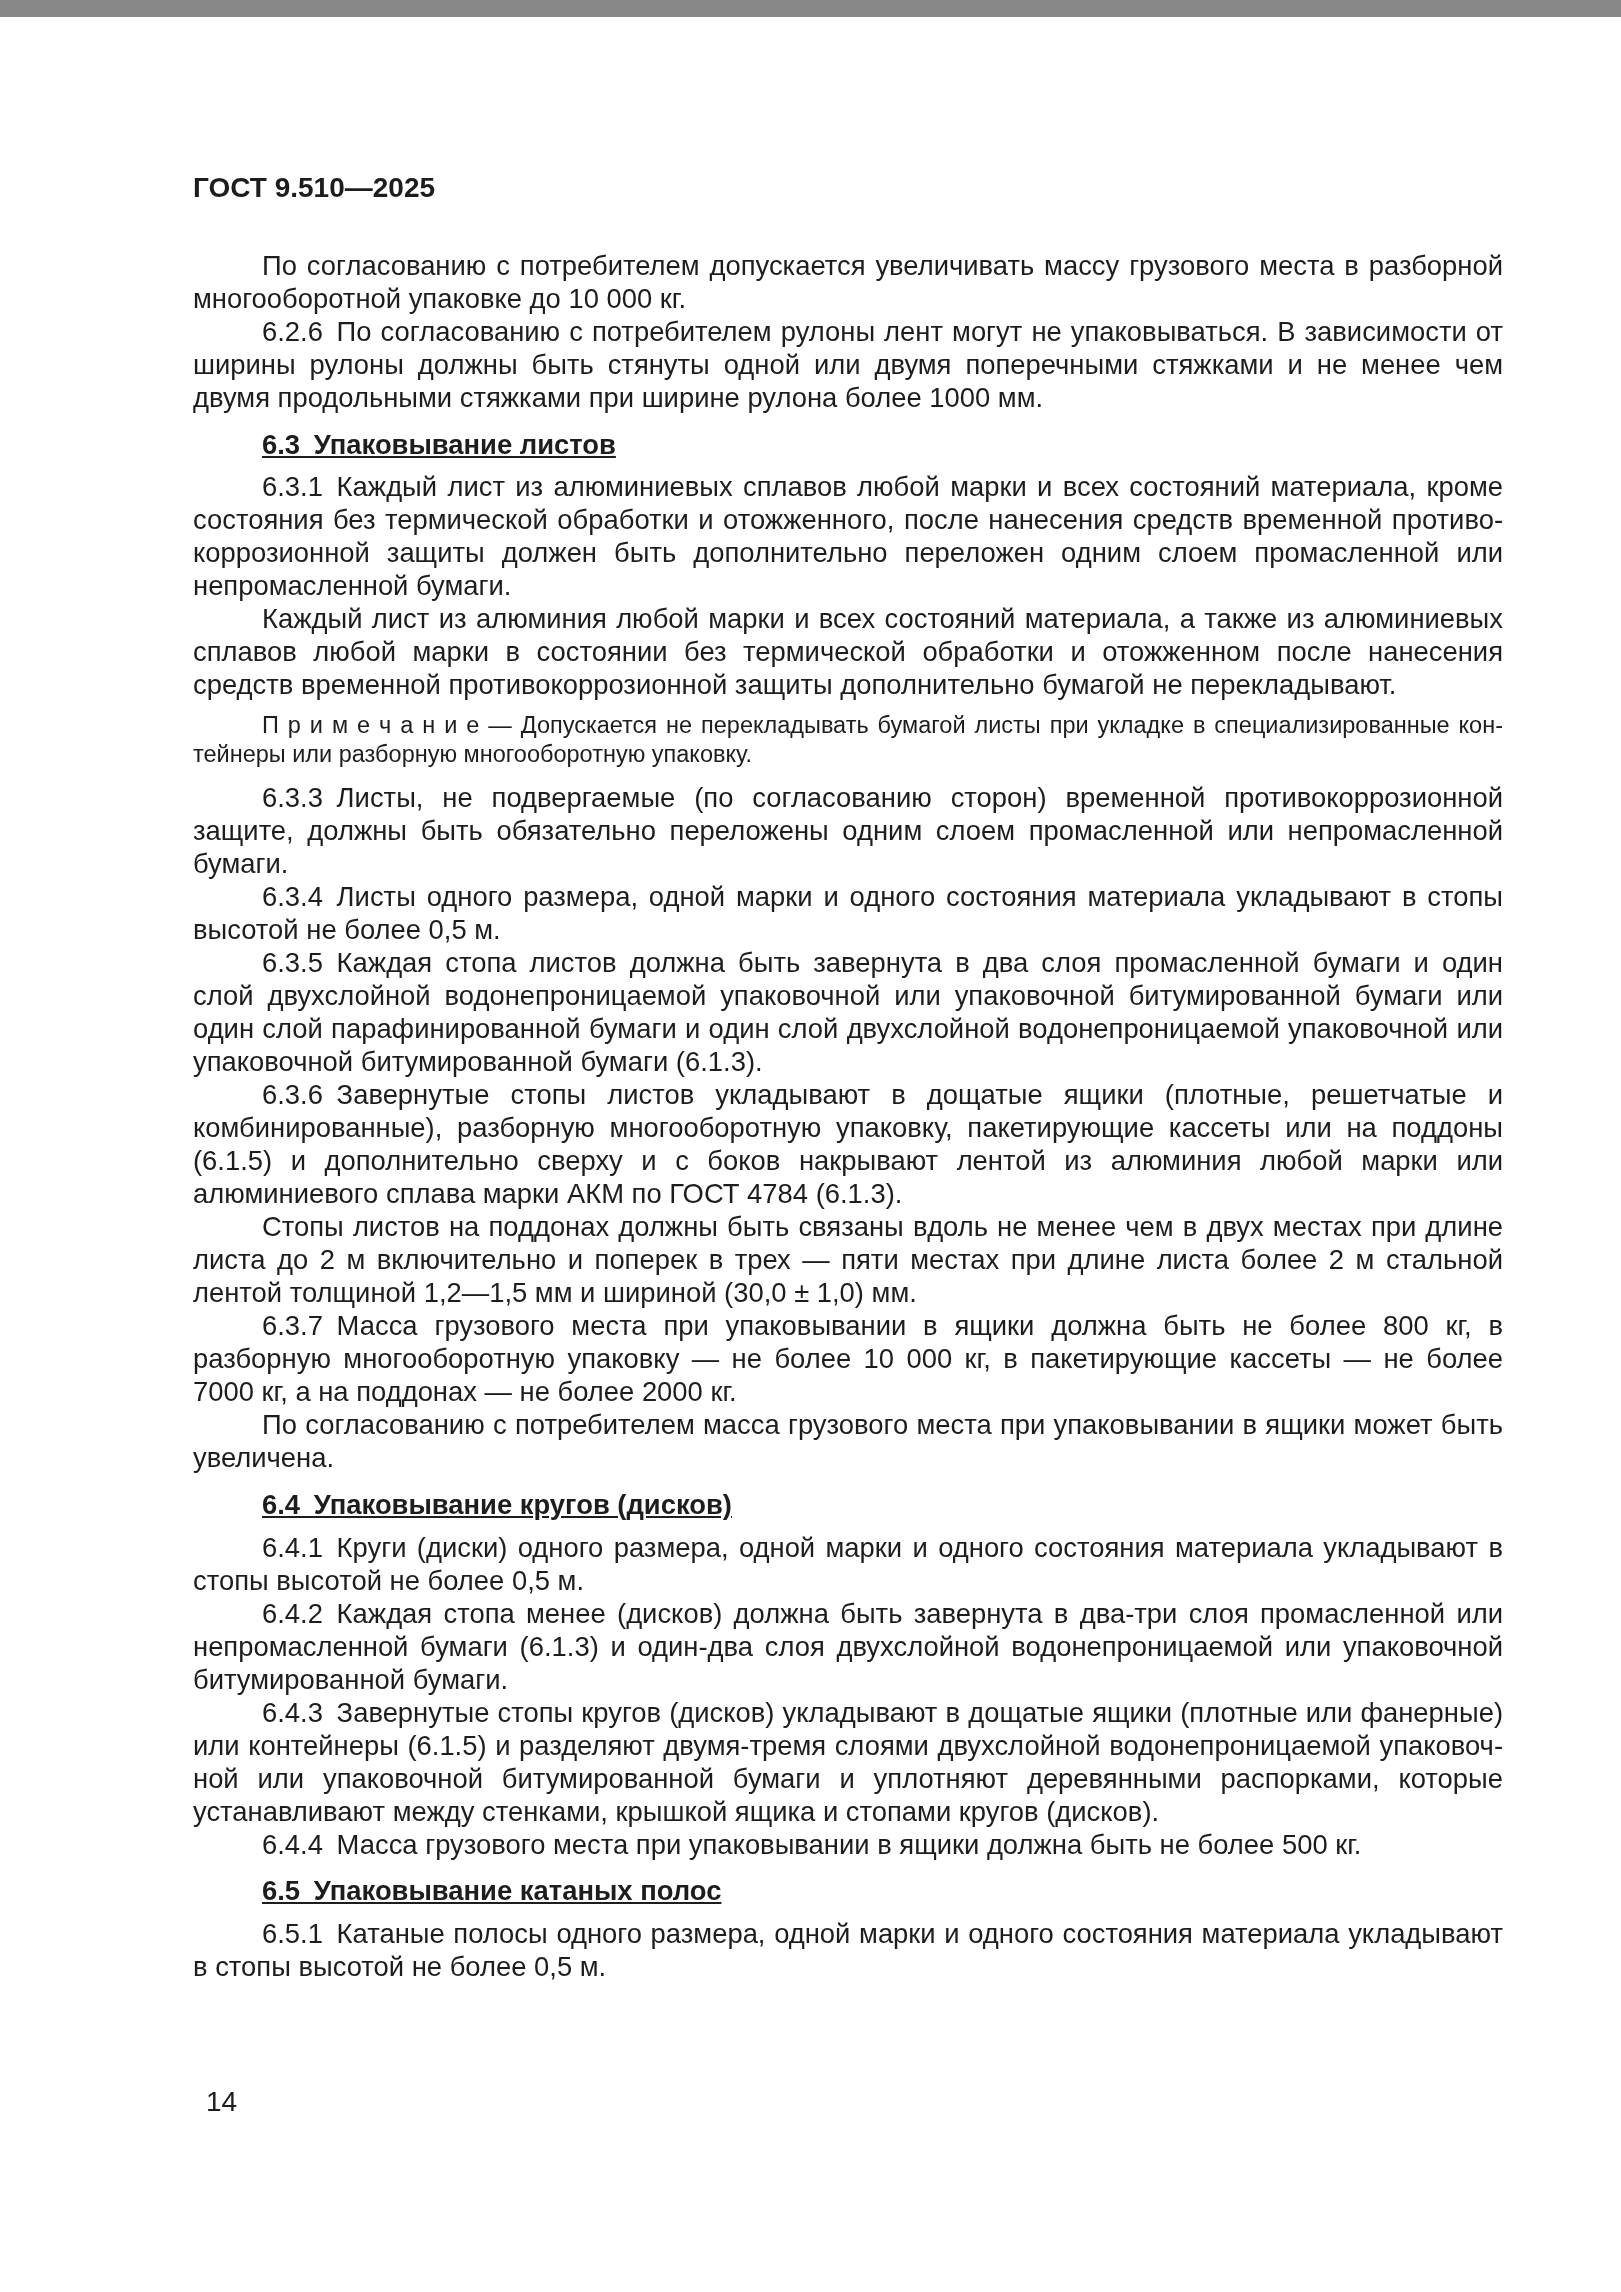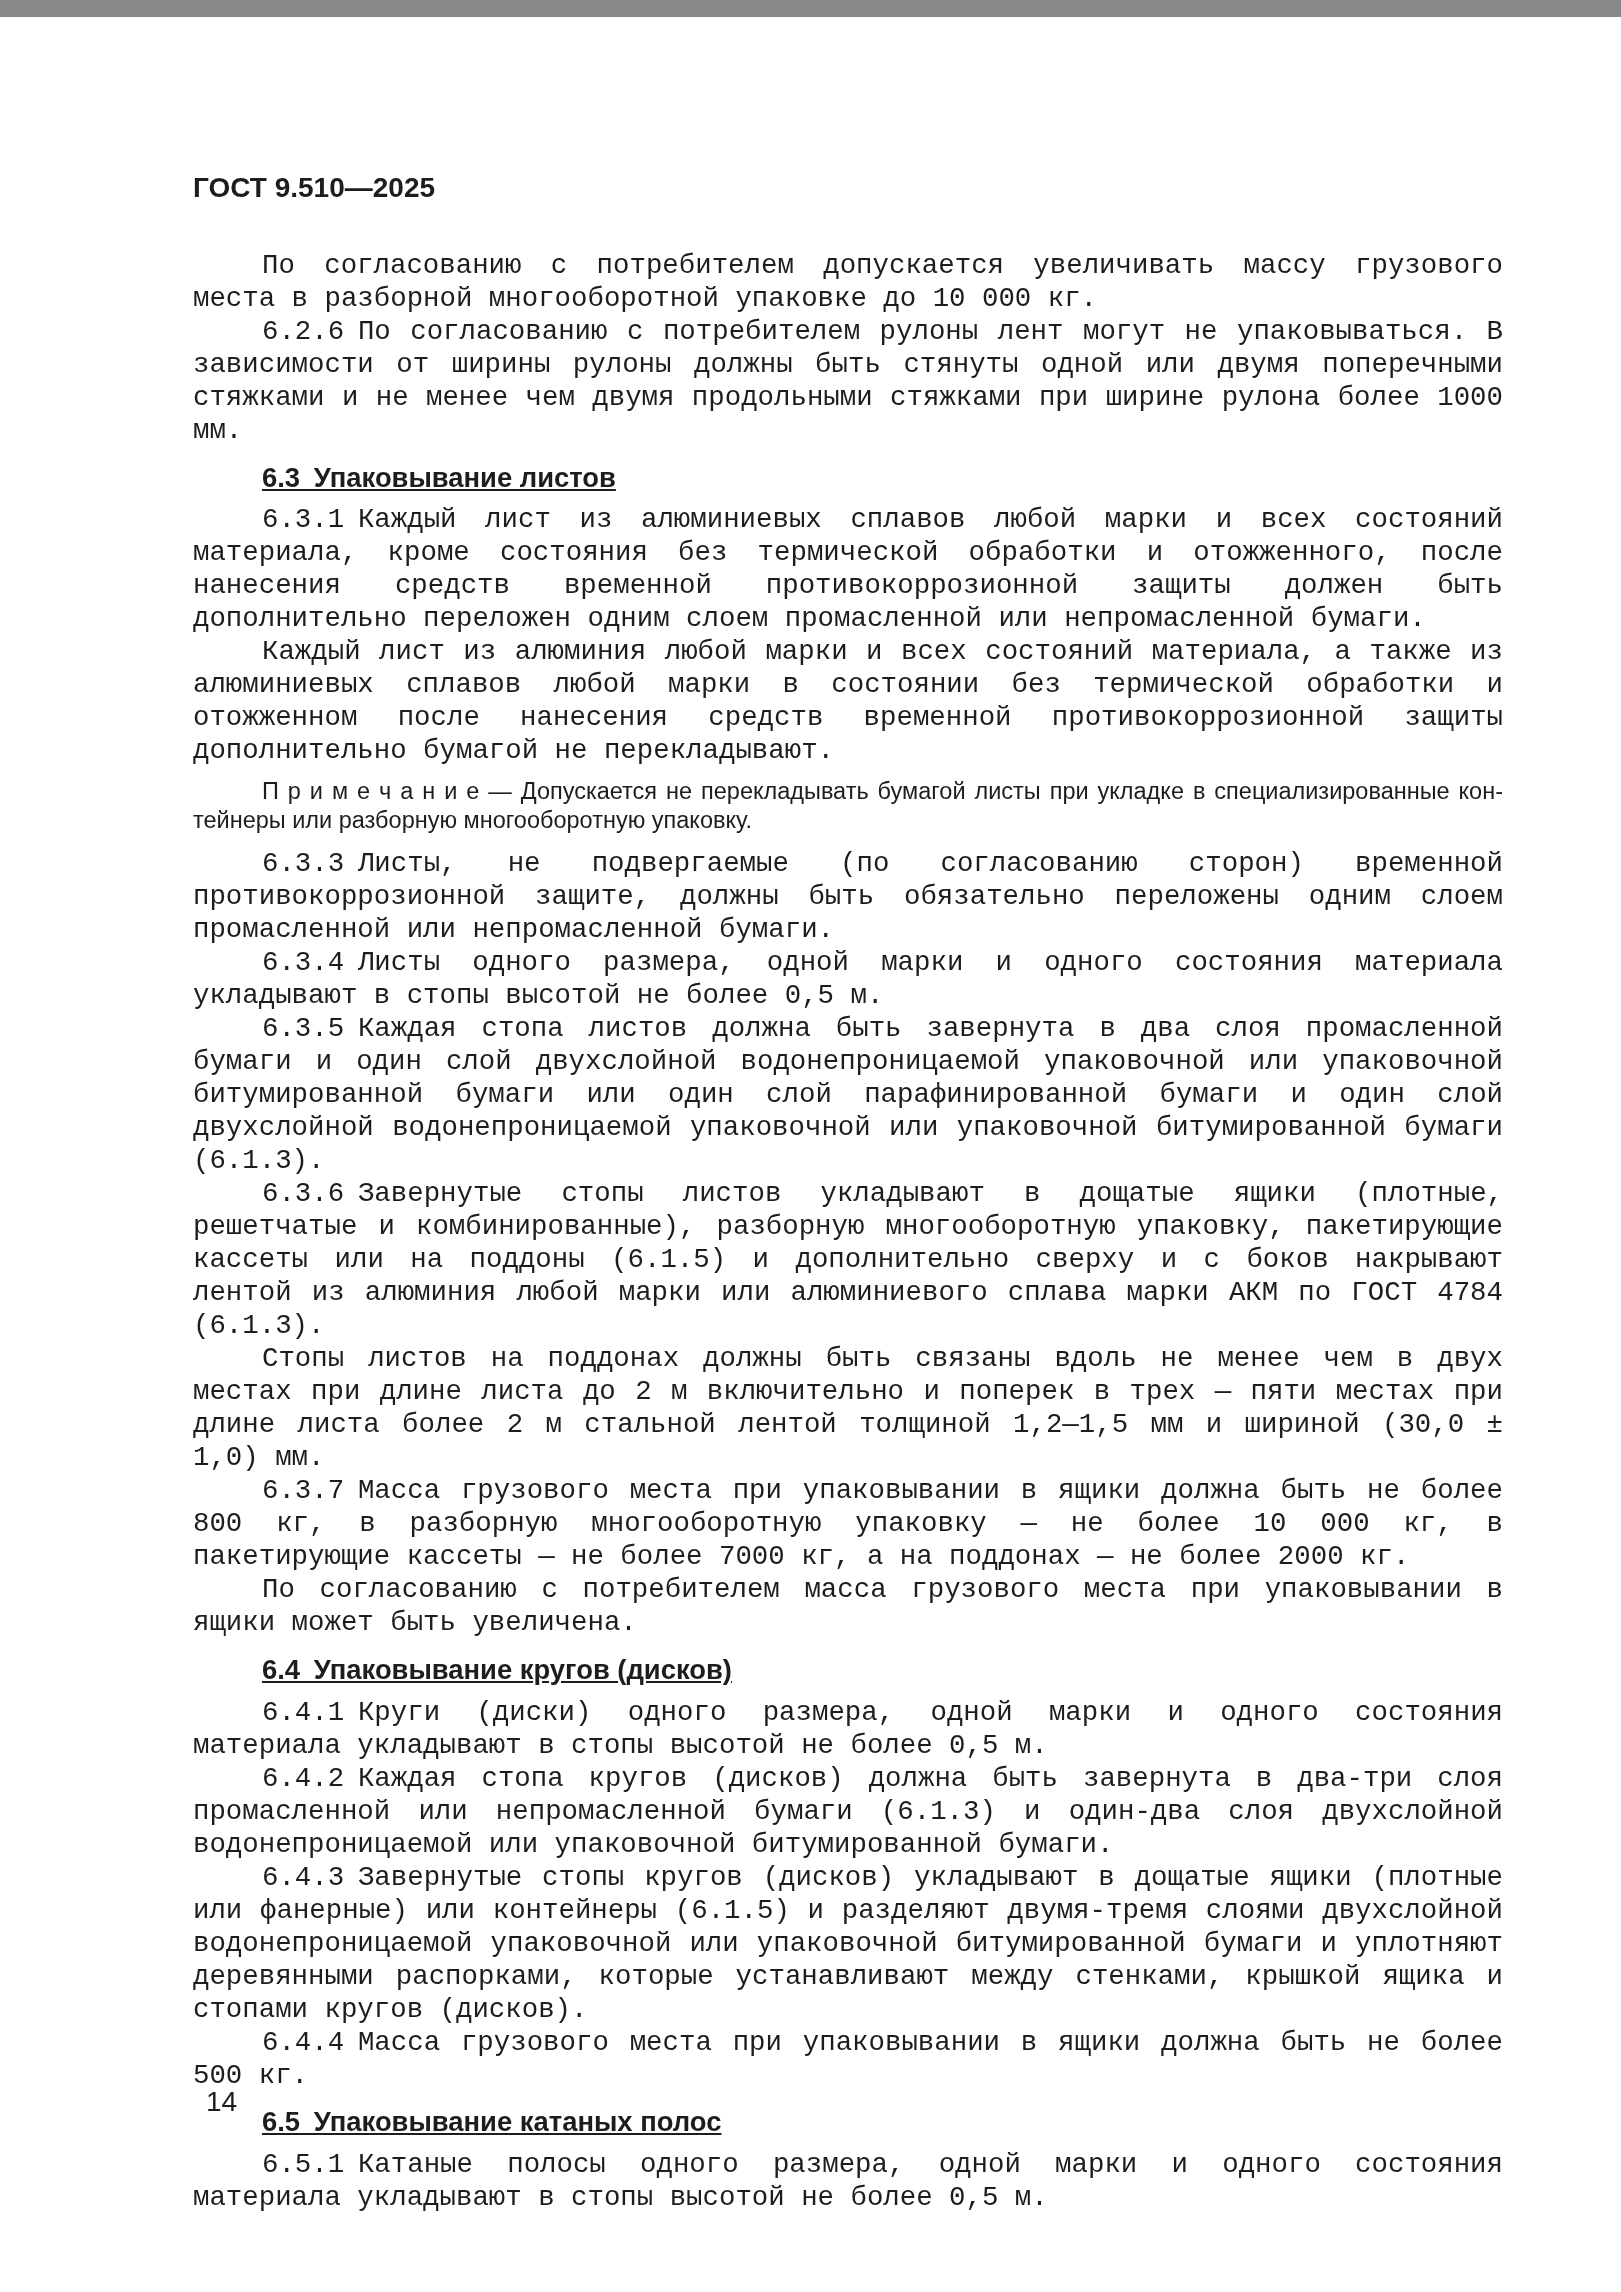--- a/index.html
+++ b/index.html
@@ -25,21 +25,20 @@
     line-height: 35px;
     margin: 0 0 44px 0;
   }
   .para {
     font-size: 27.4px;
     line-height: 33px;
     text-align: justify;
     text-indent: 69px;
     margin: 0;
     hyphens: manual;
-    font-family: Liberation Mono, monospace;
     -webkit-hyphens: manual;
   }
   .heading {
     font-size: 27.4px;
     font-weight: bold;
     line-height: 33px;
     text-indent: 69px;
     margin: 13.7px 0 9.8px 0;
     text-decoration: underline;
   }
@@ -81,21 +80,21 @@
     <p class="para">6.3.4 Листы одного размера, одной марки и одного состояния материала укладывают в стопы вы­сотой не более 0,5 м.</p>
     <p class="para">6.3.5 Каждая стопа листов должна быть завернута в два слоя промасленной бумаги и один слой двухслойной водонепроницаемой упаковочной или упаковочной битумированной бумаги или один слой парафинированной бумаги и один слой двухслойной водонепроницаемой упаковочной или упаковоч­ной битумированной бумаги (6.1.3).</p>
     <p class="para">6.3.6 Завернутые стопы листов укладывают в дощатые ящики (плотные, решетчатые и комбини­рованные), разборную многооборотную упаковку, пакетирующие кассеты или на поддоны (6.1.5) и до­полнительно сверху и с боков накрывают лентой из алюминия любой марки или алюминиевого сплава марки АКМ по ГОСТ 4784 (6.1.3).</p>
     <p class="para">Стопы листов на поддонах должны быть связаны вдоль не менее чем в двух местах при длине листа до 2 м включительно и поперек в трех — пяти местах при длине листа более 2 м стальной лентой толщиной 1,2—1,5 мм и шириной (30,0 ± 1,0) мм.</p>
     <p class="para">6.3.7 Масса грузового места при упаковывании в ящики должна быть не более 800 кг, в разборную многооборотную упаковку — не более 10 000 кг, в пакетирующие кассеты — не более 7000 кг, а на под­донах — не более 2000 кг.</p>
     <p class="para">По согласованию с потребителем масса грузового места при упаковывании в ящики может быть увеличена.</p>
 
     <p class="heading">6.4 Упаковывание кругов (дисков)</p>
 
     <p class="para">6.4.1 Круги (диски) одного размера, одной марки и одного состояния материала укладывают в стопы высотой не более 0,5 м.</p>
-    <p class="para">6.4.2 Каждая стопа кругов (дисков) должна быть завернута в два-три слоя промасленной или не­промасленной бумаги (6.1.3) и один-два слоя двухслойной водонепроницаемой или упаковочной биту­мированной бумаги.</p>
+    <p class="para">6.4.2 Каждая стопа менее (дисков) должна быть завернута в два-три слоя промасленной или не­промасленной бумаги (6.1.3) и один-два слоя двухслойной водонепроницаемой или упаковочной биту­мированной бумаги.</p>
     <p class="para">6.4.3 Завернутые стопы кругов (дисков) укладывают в дощатые ящики (плотные или фанерные) или контейнеры (6.1.5) и разделяют двумя-тремя слоями двухслойной водонепроницаемой упаковоч­ной или упаковочной битумированной бумаги и уплотняют деревянными распорками, которые устанав­ливают между стенками, крышкой ящика и стопами кругов (дисков).</p>
     <p class="para">6.4.4 Масса грузового места при упаковывании в ящики должна быть не более 500 кг.</p>
 
     <p class="heading">6.5 Упаковывание катаных полос</p>
 
     <p class="para">6.5.1 Катаные полосы одного размера, одной марки и одного состояния материала укладывают в стопы высотой не более 0,5 м.</p>
   </div>
 
   <div class="page-number">14</div>
 </div>

